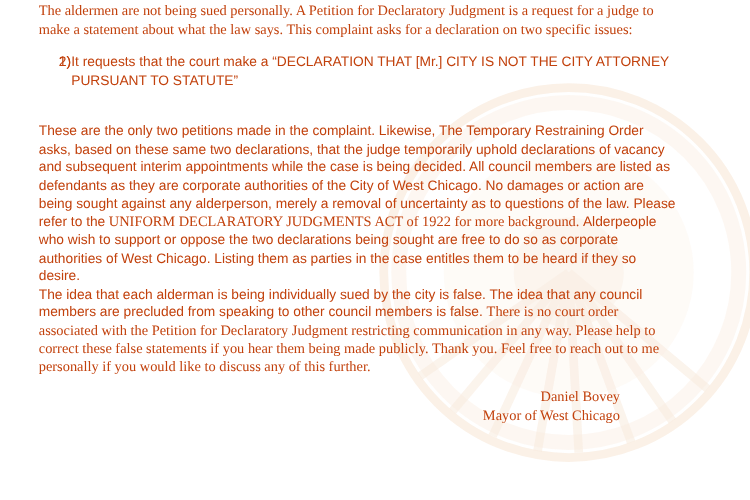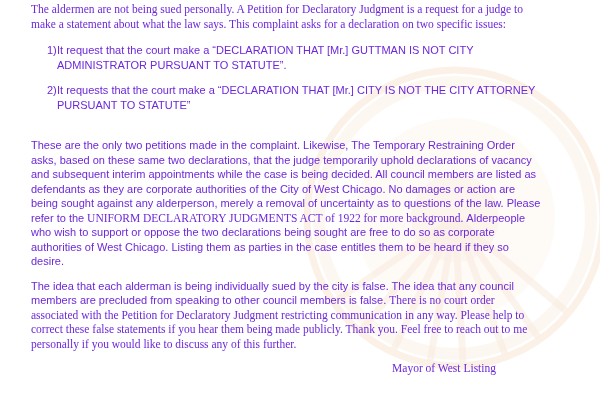--- a/index.html
+++ b/index.html
@@ -1,21 +1,21 @@
 <!DOCTYPE html>
 <html><head>
 <meta charset="utf-8">
 <style>
   html,body{margin:0;padding:0;background:#fff;}
   .page{
     position:relative;
     width:600px;height:400px;
     background:#ffffff;
     overflow:hidden;
-    color:#6d28d9;
+    color:#c2410c;
   }
   .watermark{
     position:absolute;
     left:303px;top:66px;
     width:304px;height:304px;
     z-index:0;
     opacity:0.55;
     pointer-events:none;
   }
   .content{
@@ -35,21 +35,21 @@
     position:relative;
     margin-left:16px;
     padding-left:10px;
   }
   .item + .item{margin-top:11px;}
   .item .num{
     position:absolute;
     left:0;top:0;
   }
   .p3{margin-top:26px;}
-  .p4{margin-top:10px;}
+  .p4{margin-top:0;}
   .signature{
     margin-top:10px;
     text-align:right;
     padding-right:46px;
     font-family:"Liberation Serif", serif;
     font-size:11.5px;
     line-height:14.5px;
   }
 </style>
 </head>
@@ -74,34 +74,34 @@
     <circle cx="152" cy="152" r="44" fill="#f6e3d2" opacity="0.5"></circle>
   </svg>
 
   <div class="content">
 
     <p class="para p1 serif">The aldermen are not being sued personally.  A Petition for Declaratory Judgment is a request for a judge to make a statement about what the law says.  This complaint asks for a declaration on two specific issues:</p>
 
     <div class="list sans">
       <div class="item">
         <span class="num">1)</span>
-        <span>It request that the court make a “DECLARATION THAT [Mr.] GUTTMAN IS NOT CITY ADMINISTRATOR PURSUANT TO STATUTE”.</span>
       </div>
       <div class="item">
         <span class="num">2)</span>
         <span>It requests that the court make a “DECLARATION THAT [Mr.] CITY IS NOT THE CITY ATTORNEY PURSUANT TO STATUTE”</span>
       </div>
     </div>
 
     <p class="para p3">
       <span class="sans">These are the only two petitions made in the complaint. Likewise, The Temporary Restraining Order asks, based on these same two declarations, that the judge temporarily uphold declarations of vacancy and subsequent interim appointments while the case is being decided.  All council members are listed as defendants as they are corporate authorities of the City of West Chicago.  No damages or action are being sought against any alderperson, merely a removal of uncertainty as to questions of the law.  Please refer to the</span><span class="serif"> UNIFORM DECLARATORY JUDGMENTS ACT of 1922 for more background.  </span><span class="sans">Alderpeople who wish to support or oppose the two declarations being sought are free to do so as corporate authorities of West Chicago.  Listing them as parties in the case entitles them to be heard if they so desire.</span>
     </p>
 
     <p class="para p4">
       <span class="sans">The idea that each alderman is being individually sued by the city is false.  The idea that any council members are precluded from speaking to other council members is false. </span><span class="serif"> There is no court order associated with the Petition for Declaratory Judgment restricting communication in any way.  Please help to correct these false statements if you hear them being made publicly.  Thank you.  Feel free to reach out to me personally if you would like to discuss any of this further.</span>
     </p>
 
     <div class="signature">
-      <div>Mayor of West Listing</div>
+      <div>Daniel Bovey</div>
+      <div>Mayor of West Chicago</div>
     </div>
 
   </div>
 </div>
 
 </body></html>

